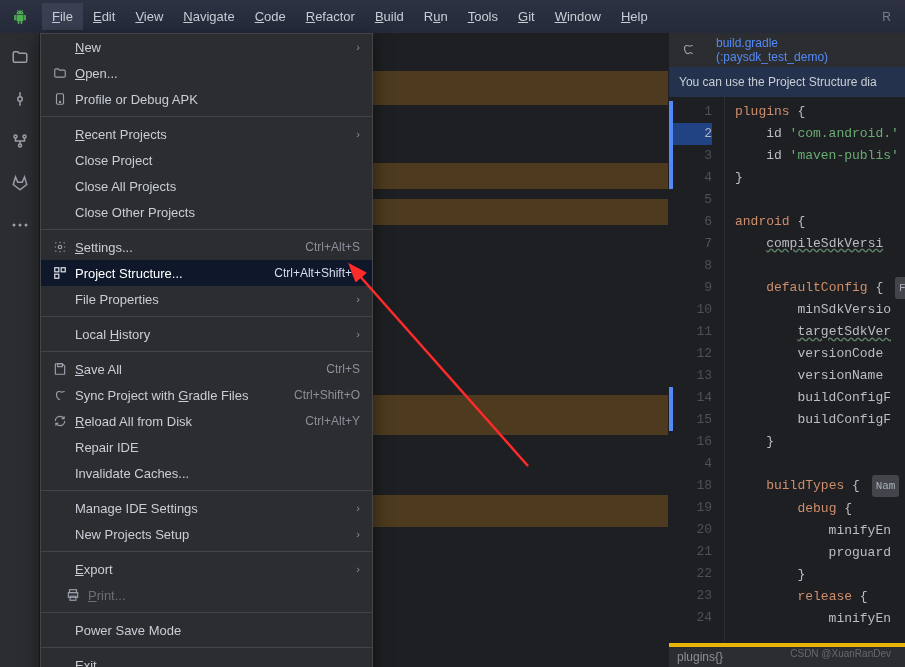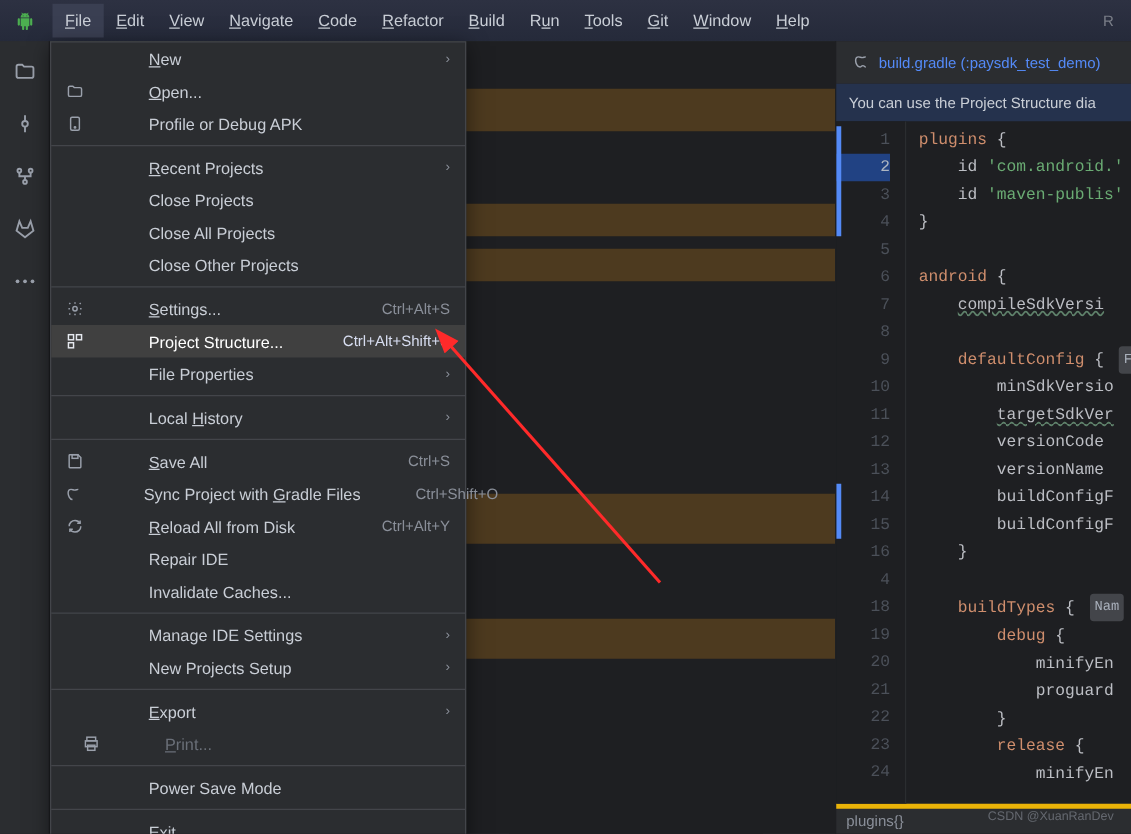--- a/index.html
+++ b/index.html
@@ -70,24 +70,23 @@
     z-index: 100;
   }
   .dd-item {
     display: flex;
     align-items: center;
     height: 26px;
     padding: 0 12px 0 10px;
     color: #c9ced6;
     cursor: pointer;
     position: relative;
-    gap: 44px;
   }
   .dd-item.selected {
-    background: #404040;
+    background: #0f172a;
     color: #ffffff;
   }
   .dd-item .ico {
     width: 18px;
     display: inline-flex;
     align-items: center;
     justify-content: center;
     color: #9aa0ab;
     margin-right: 6px;
   }
@@ -141,21 +140,21 @@
     background: #1e1f22;
   }
   .editor-tab {
     height: 34px;
     display: flex;
     align-items: center;
     padding: 0 12px;
     background: #2b2d30;
     color: #548af7;
     font-size: 12px;
-    gap: 8px;
+    gap: 21px;
   }
   .editor-tab .gicon { color: #9aa0ab; }
   .editor-info {
     height: 30px;
     background: #25324d;
     color: #c9ced6;
     display: flex;
     align-items: center;
     padding: 0 10px;
     font-size: 12px;
@@ -403,21 +402,21 @@
         <span class="label">Profile or Debug APK</span>
       </div>
       <div class="dd-sep"></div>
       <div class="dd-item">
         <span class="ico"></span>
         <span class="label"><u>R</u>ecent Projects</span>
         <span class="arrow">›</span>
       </div>
       <div class="dd-item">
         <span class="ico"></span>
-        <span class="label">Close Projects</span>
+        <span class="label">Close Project</span>
       </div>
       <div class="dd-item">
         <span class="ico"></span>
         <span class="label">Close All Projects</span>
       </div>
       <div class="dd-item">
         <span class="ico"></span>
         <span class="label">Close Other Projects</span>
       </div>
       <div class="dd-sep"></div>

